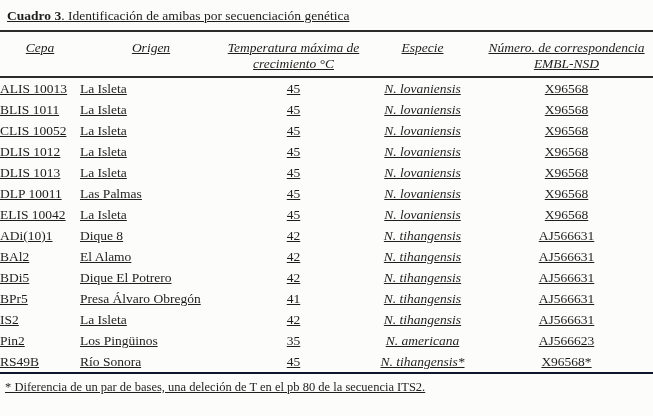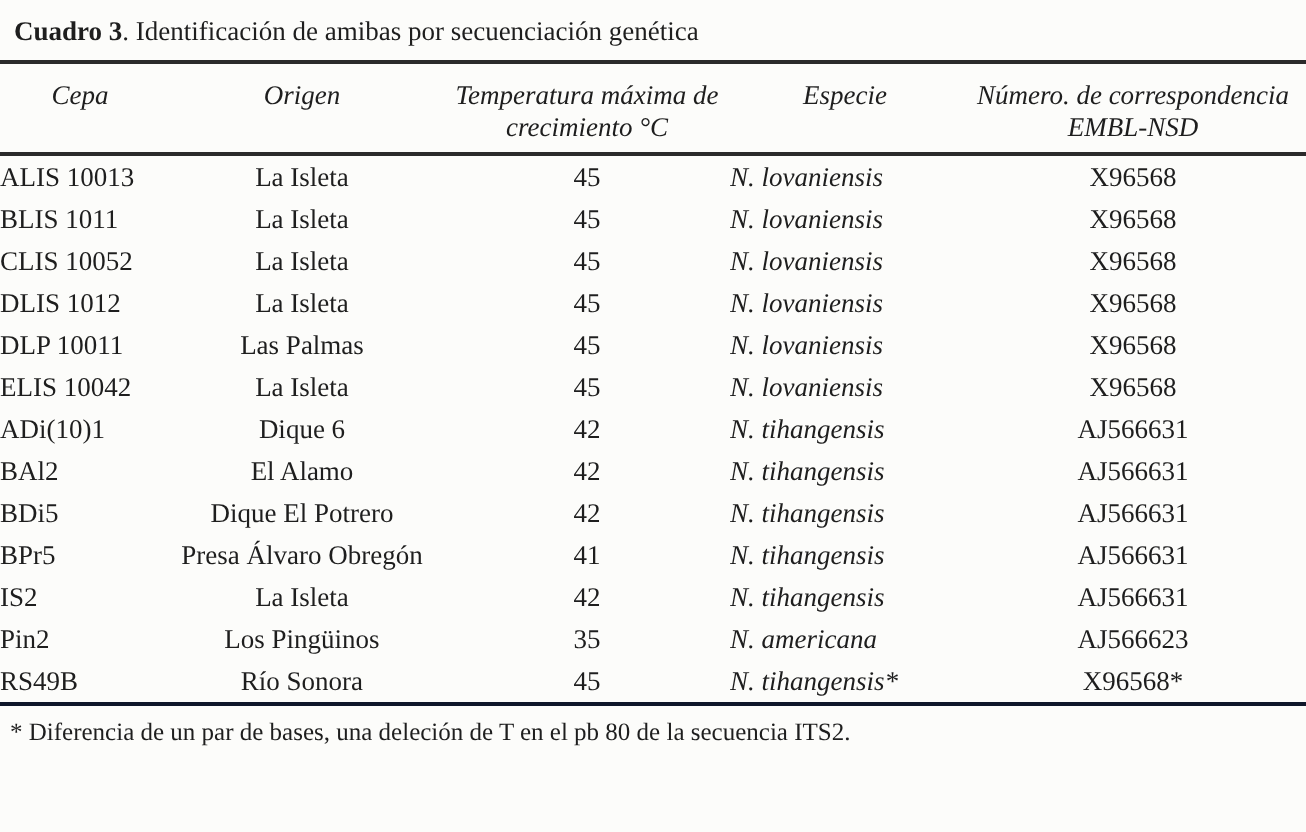--- a/index.html
+++ b/index.html
@@ -10,20 +10,21 @@
     background: #fcfcfa;
     font-family: "Liberation Serif", serif;
     color: #1e1e1e;
     -webkit-font-smoothing: antialiased;
   }
   .page {
     position: relative;
     width: 653px;
     height: 396px;
     overflow: hidden;
+    text-decoration: underline;
   }
   .caption {
     margin: 7px 0 0 7px;
     font-size: 13.5px;
     line-height: 17px;
     white-space: nowrap;
   }
   .caption .bold { font-weight: bold; }
 
   table.datatable {
@@ -46,23 +47,23 @@
   }
   table.datatable td {
     font-size: 13.5px;
     height: 21px;
     padding: 0;
     vertical-align: middle;
     white-space: nowrap;
     overflow: hidden;
   }
   td.c-cepa   { text-align: left; padding-left: 15px; }
-  td.c-origen { text-align: center; padding-left: 15px; }
+  td.c-origen { text-align: left; padding-left: 15px; }
   td.c-temp   { text-align: center; }
-  td.c-esp    { text-align: left; font-style: italic; }
+  td.c-esp    { text-align: center; font-style: italic; }
   td.c-embl   { text-align: center; }
   th.h-cepa   { padding-left: 0; }
 
   .footnote {
     margin: 6px 16px 0 5px;
     font-size: 12.5px;
     line-height: 15px;
     white-space: nowrap;
   }
 </style>
@@ -121,36 +122,43 @@
         <td class="c-embl">X96568</td>
       </tr>
       <tr>
         <td class="c-cepa">DLIS 1012</td>
         <td class="c-origen">La Isleta</td>
         <td class="c-temp">45</td>
         <td class="c-esp">N. lovaniensis</td>
         <td class="c-embl">X96568</td>
       </tr>
       <tr>
+        <td class="c-cepa">DLIS 1013</td>
+        <td class="c-origen">La Isleta</td>
+        <td class="c-temp">45</td>
+        <td class="c-esp">N. lovaniensis</td>
+        <td class="c-embl">X96568</td>
+      </tr>
+      <tr>
         <td class="c-cepa">DLP 10011</td>
         <td class="c-origen">Las Palmas</td>
         <td class="c-temp">45</td>
         <td class="c-esp">N. lovaniensis</td>
         <td class="c-embl">X96568</td>
       </tr>
       <tr>
         <td class="c-cepa">ELIS 10042</td>
         <td class="c-origen">La Isleta</td>
         <td class="c-temp">45</td>
         <td class="c-esp">N. lovaniensis</td>
         <td class="c-embl">X96568</td>
       </tr>
       <tr>
         <td class="c-cepa">ADi(10)1</td>
-        <td class="c-origen">Dique 6</td>
+        <td class="c-origen">Dique 8</td>
         <td class="c-temp">42</td>
         <td class="c-esp">N. tihangensis</td>
         <td class="c-embl">AJ566631</td>
       </tr>
       <tr>
         <td class="c-cepa">BAl2</td>
         <td class="c-origen">El Alamo</td>
         <td class="c-temp">42</td>
         <td class="c-esp">N. tihangensis</td>
         <td class="c-embl">AJ566631</td>

